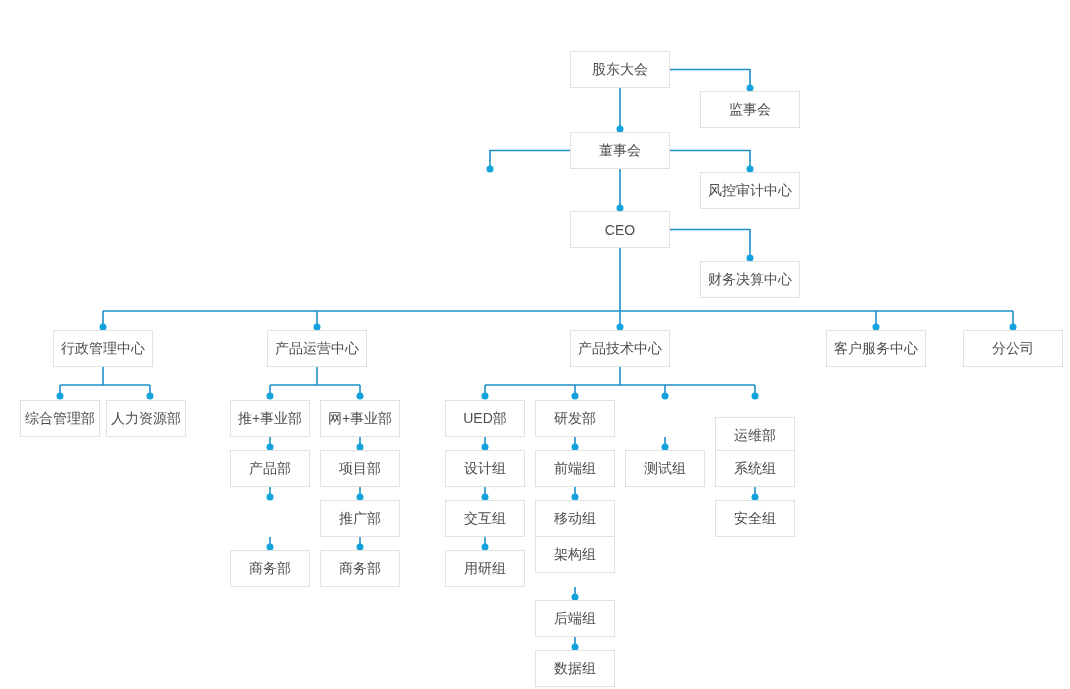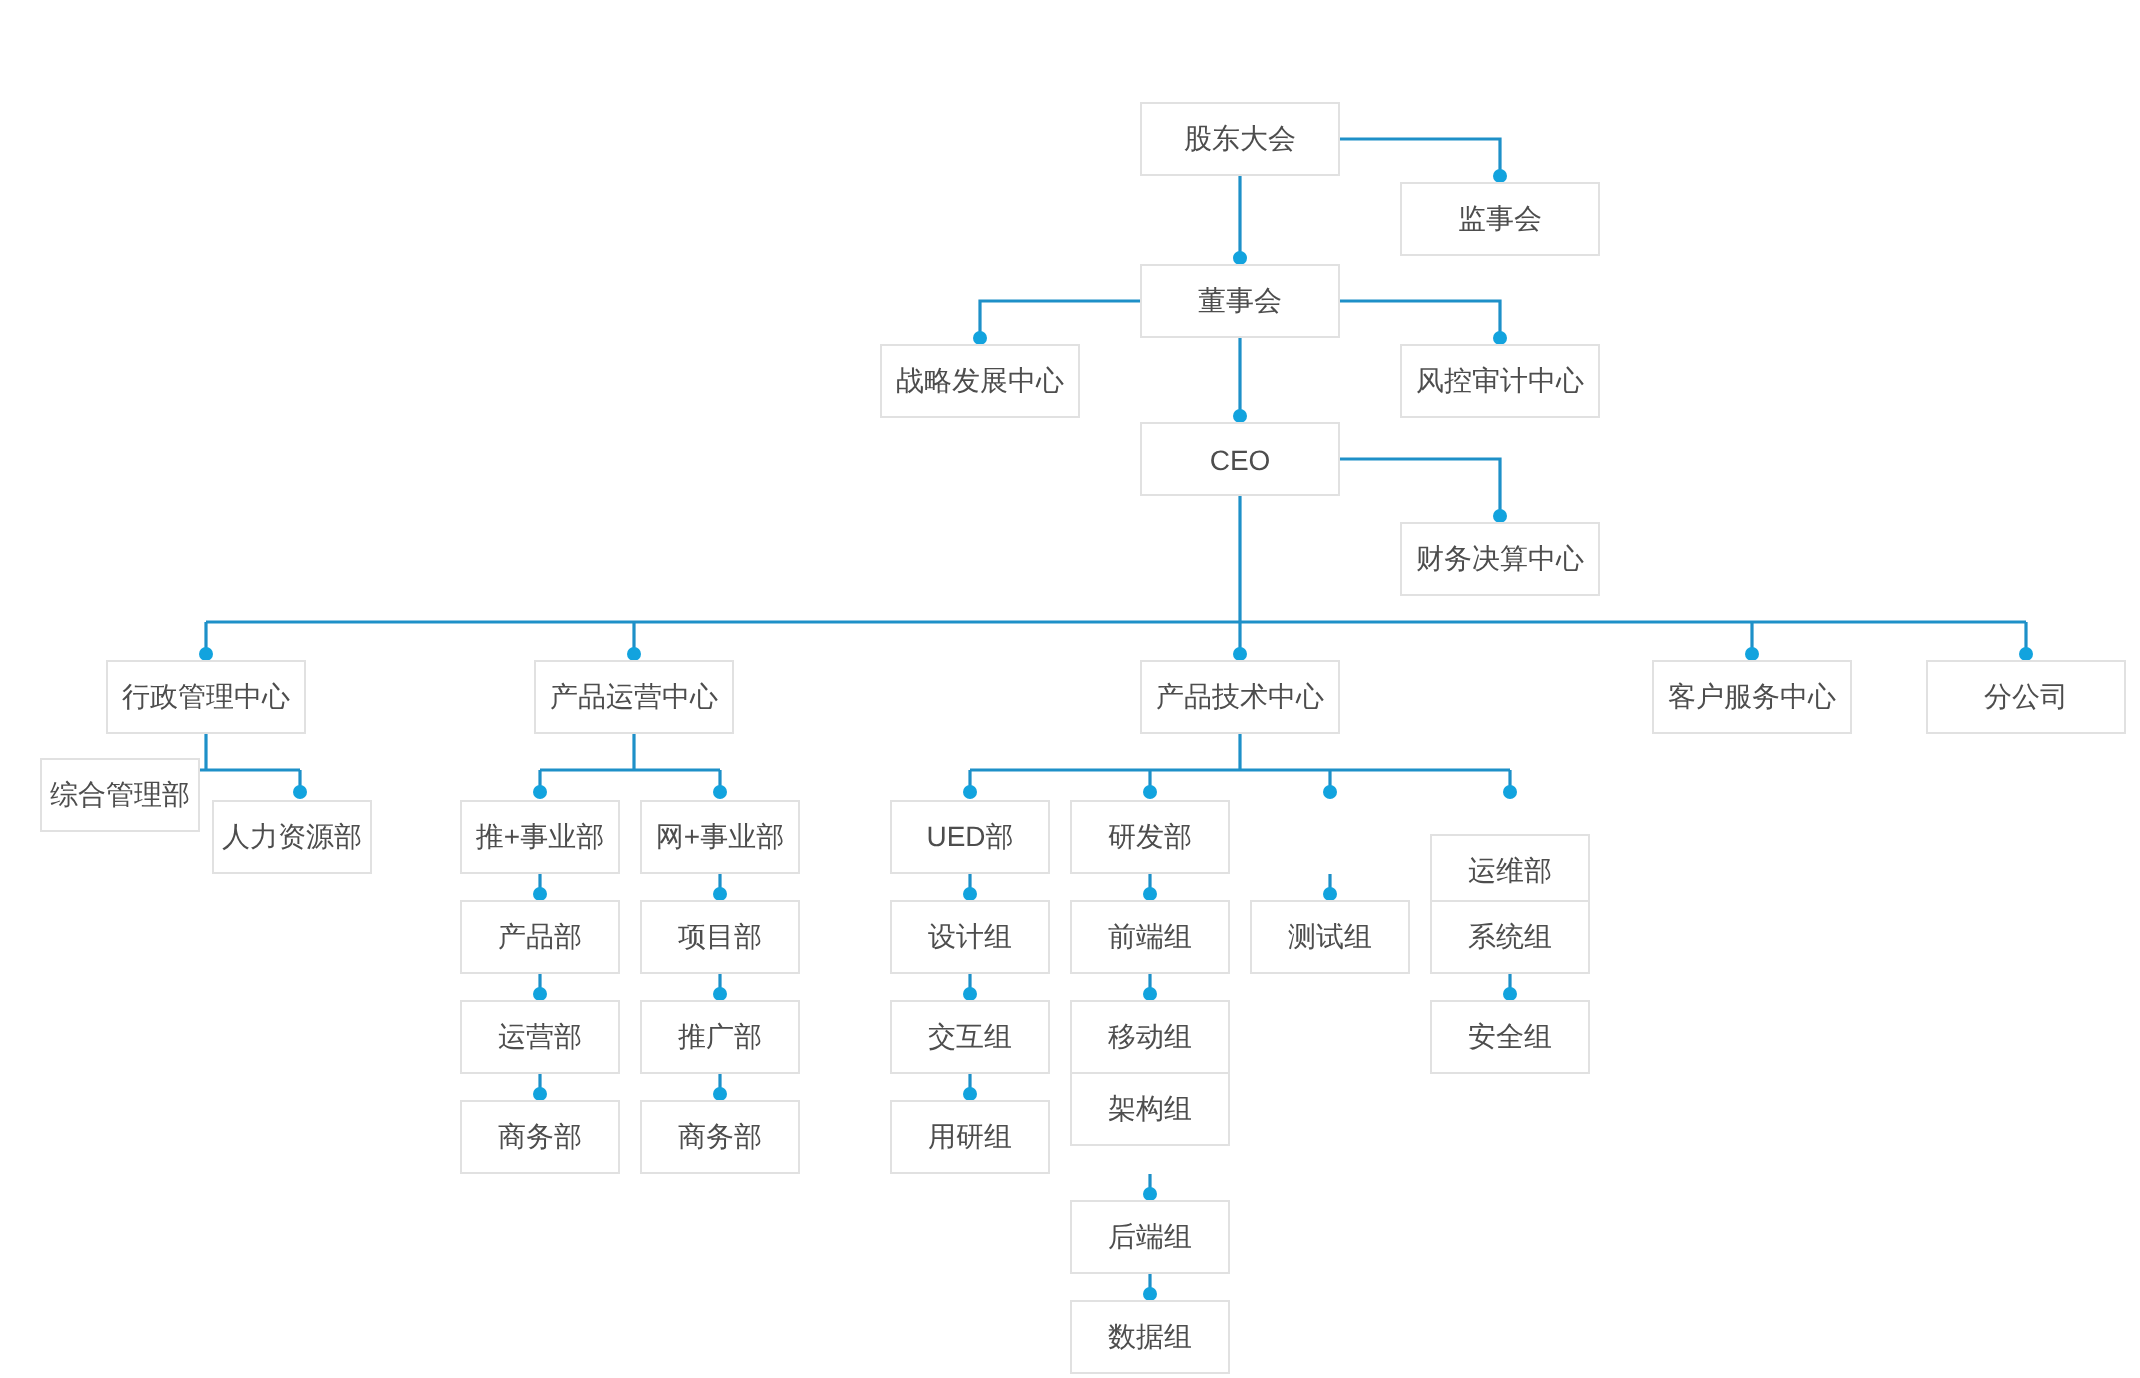--- a/index.html
+++ b/index.html
@@ -105,38 +105,36 @@
     <circle class="dot" cx="575" cy="597" r="3.5"></circle>
       <circle class="dot" cx="575" cy="647" r="3.5"></circle>
     <circle class="dot" cx="665" cy="447" r="3.5"></circle>
     <circle class="dot" cx="755" cy="447" r="3.5"></circle>
       <circle class="dot" cx="755" cy="497" r="3.5"></circle>
   </svg>
 
   <div class="node w100" style="left:570px;top:51px">股东大会</div>
   <div class="node w100" style="left:700px;top:91px">监事会</div>
   <div class="node w100" style="left:570px;top:132px">董事会</div>
-  <div class="node w100" style="left:440px;top:172px">战略发展中心</div>
   <div class="node w100" style="left:700px;top:172px">风控审计中心</div>
   <div class="node w100" style="left:570px;top:211px">CEO</div>
   <div class="node w100" style="left:700px;top:261px">财务决算中心</div>
 
   <div class="node w100" style="left:53px;top:330px">行政管理中心</div>
   <div class="node w100" style="left:267px;top:330px">产品运营中心</div>
   <div class="node w100" style="left:570px;top:330px">产品技术中心</div>
   <div class="node w100" style="left:826px;top:330px">客户服务中心</div>
   <div class="node w100" style="left:963px;top:330px">分公司</div>
 
-  <div class="node w80" style="left:20px;top:379px">综合管理部</div>
+  <div class="node w80" style="left:20px;top:400px">综合管理部</div>
   <div class="node w80" style="left:106px;top:400px">人力资源部</div>
 
   <div class="node w80" style="left:230px;top:400px">推+事业部</div>
   <div class="node w80" style="left:320px;top:400px">网+事业部</div>
   <div class="node w80" style="left:230px;top:450px">产品部</div>
-  <div class="node w80" style="left:230px;top:500px">运营部</div>
   <div class="node w80" style="left:230px;top:550px">商务部</div>
   <div class="node w80" style="left:320px;top:450px">项目部</div>
   <div class="node w80" style="left:320px;top:500px">推广部</div>
   <div class="node w80" style="left:320px;top:550px">商务部</div>
 
   <div class="node w80" style="left:445px;top:400px">UED部</div>
   <div class="node w80" style="left:445px;top:450px">设计组</div>
   <div class="node w80" style="left:445px;top:500px">交互组</div>
   <div class="node w80" style="left:445px;top:550px">用研组</div>
   <div class="node w80" style="left:535px;top:400px">研发部</div>

